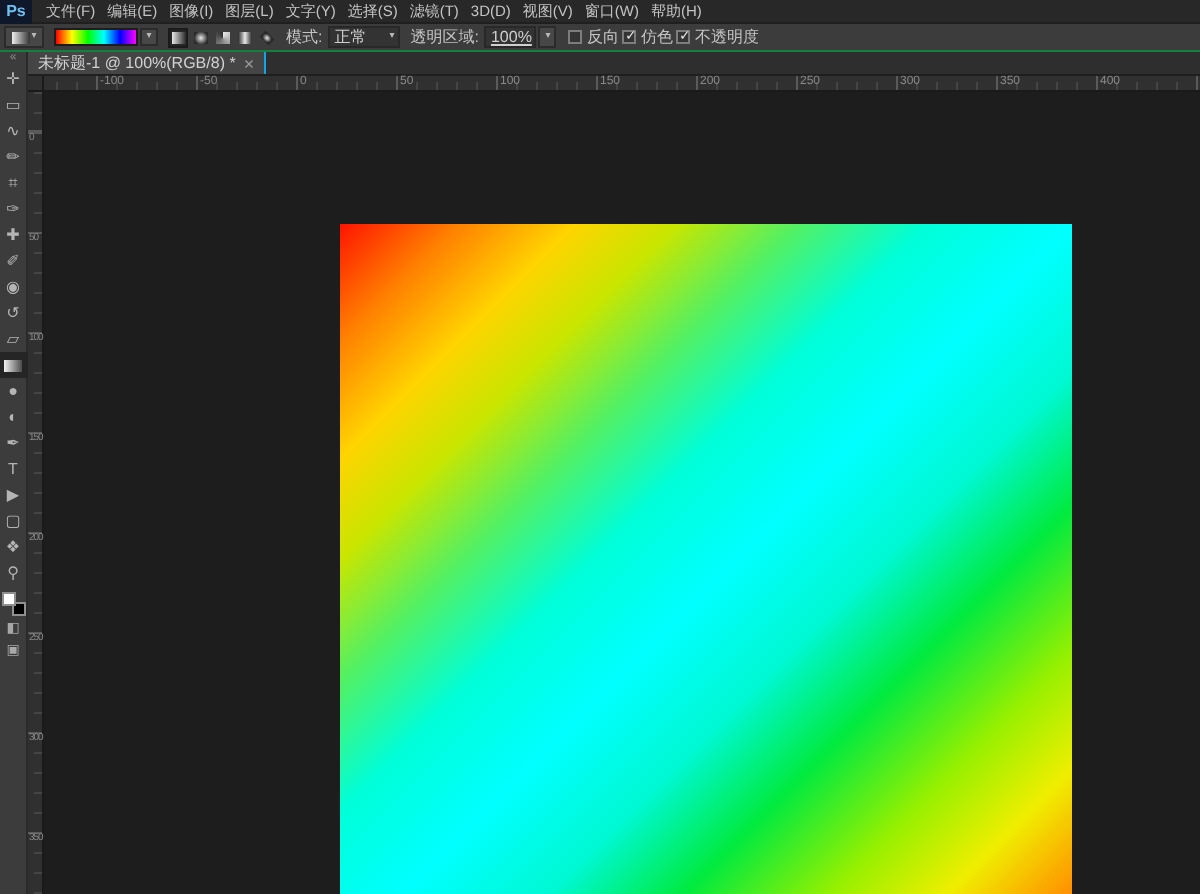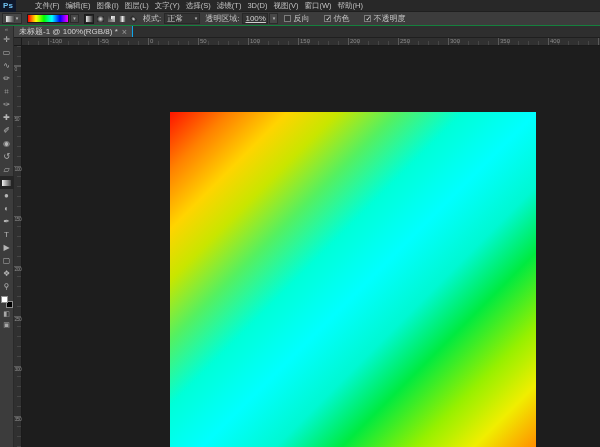--- a/index.html
+++ b/index.html
@@ -5,21 +5,21 @@
   html,body{margin:0;padding:0;width:600px;height:447px;overflow:hidden;
     background:#1d1d1d;font-family:"Liberation Sans","DejaVu Sans",sans-serif;}
   #app{position:relative;width:600px;height:447px;}
   .abs{position:absolute;}
 
   
   #menubar{left:0;top:0;width:600px;height:12px;background:#282828;
     border-bottom:1px solid #1f1f1f;box-sizing:border-box;display:flex;align-items:center;}
   #ps-logo{width:16px;height:24px;background:#0f172a;color:#6fc0f2;font-weight:bold;
     font-size:8px;display:flex;align-items:center;justify-content:center;flex:0 0 auto;}
-  #menu-items{display:flex;align-items:center;height:12px;margin-left:16px;}
+  #menu-items{display:flex;align-items:center;height:12px;margin-left:4px;}
   .menu-item{color:#c3c3c3;font-size:7.5px;line-height:12px;padding:0 3px;white-space:nowrap;cursor:default;}
 
   
   #optionsbar{left:0;top:12px;width:600px;height:14px;background:#3c3c3c;
     border-bottom:1px solid #15803d;box-sizing:border-box;display:flex;align-items:center;padding-left:2px;}
   .ob-gap{width:5px;flex:0 0 auto;}
   #tool-preset{width:20px;height:11px;background:#474747;border:1px solid #2b2b2b;
     display:flex;align-items:center;justify-content:center;gap:1px;box-sizing:border-box;}
   #tool-preset .mini-grad{width:9px;height:6px;background:linear-gradient(to right,#eee,#333);}
   .drop-arrow{font-size:5px;color:#b8b8b8;line-height:1;}
@@ -36,21 +36,21 @@
   .gt2{background:conic-gradient(from 0deg,#e8e8e8,#2a2a2a);}
   .gt3{background:linear-gradient(to right,#2a2a2a,#e8e8e8,#2a2a2a);}
   .gt4{background:radial-gradient(circle at 50% 50%,#e8e8e8 0%,#2a2a2a 60%);transform:rotate(45deg) scale(.9,.7);}
   .ob-label{color:#c3c3c3;font-size:8px;white-space:nowrap;}
   .ob-select{height:11px;background:#333;border:1px solid #282828;box-sizing:border-box;
     display:flex;align-items:center;justify-content:space-between;padding:0 2px;color:#cfcfcf;font-size:8px;}
   #mode-select{width:36px;margin-left:3px;}
   #opacity-value{width:26px;margin-left:3px;text-decoration:underline;}
   #opacity-arrow{width:9px;height:11px;background:#474747;border:1px solid #2b2b2b;box-sizing:border-box;
     display:flex;align-items:center;justify-content:center;margin-left:1px;}
-  #checkbox-group{display:flex;align-items:center;gap:15px;margin-left:6px;}
+  #checkbox-group{display:flex;align-items:center;gap:2px;margin-left:6px;}
   .cbwrap{display:flex;align-items:center;gap:2px;}
   .cbox{width:7px;height:7px;background:#343434;border:1px solid #7d7d7d;box-sizing:border-box;
     color:#e2e2e2;font-size:7px;line-height:5px;text-align:center;}
   .cblabel{color:#c3c3c3;font-size:8px;white-space:nowrap;}
 
   
   #tabbar{left:14px;top:26px;width:586px;height:12px;background:#2e2e2e;
     border-bottom:1px solid #1f1f1f;box-sizing:border-box;display:flex;}
   #doc-tab{background:#454545;border-right:1px solid #0ea5e9;display:flex;align-items:flex-end;
     padding:0 5px;gap:4px;}

